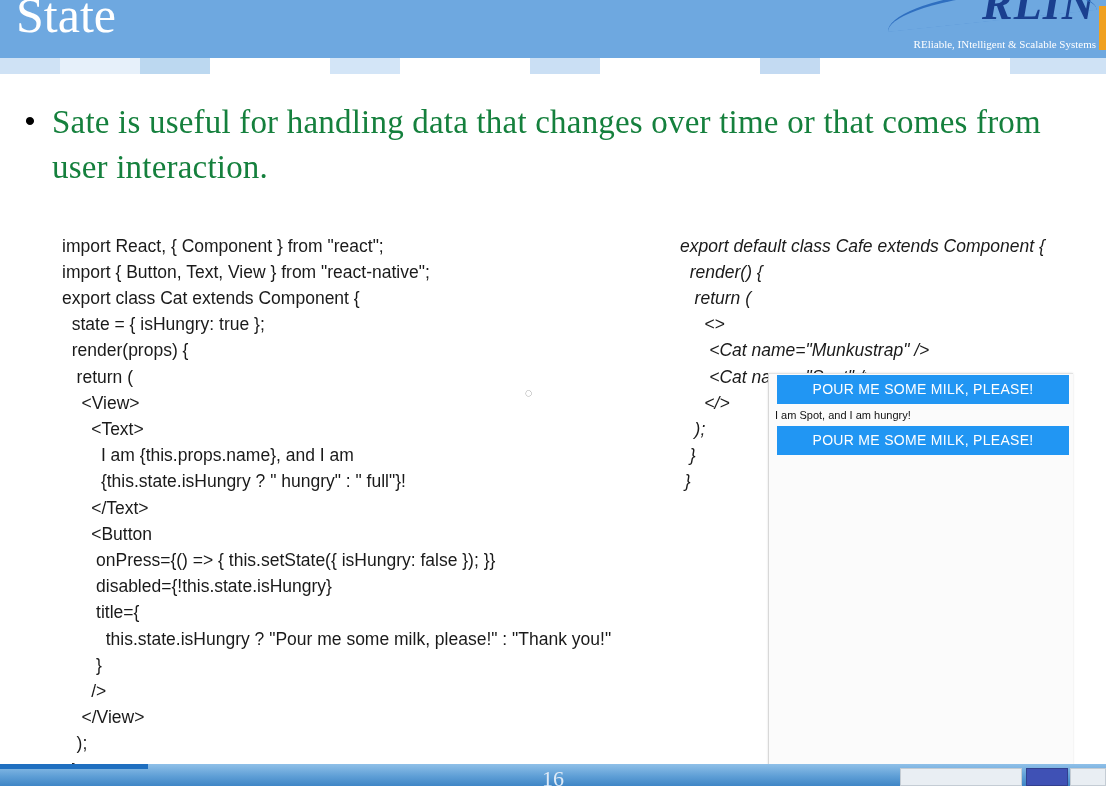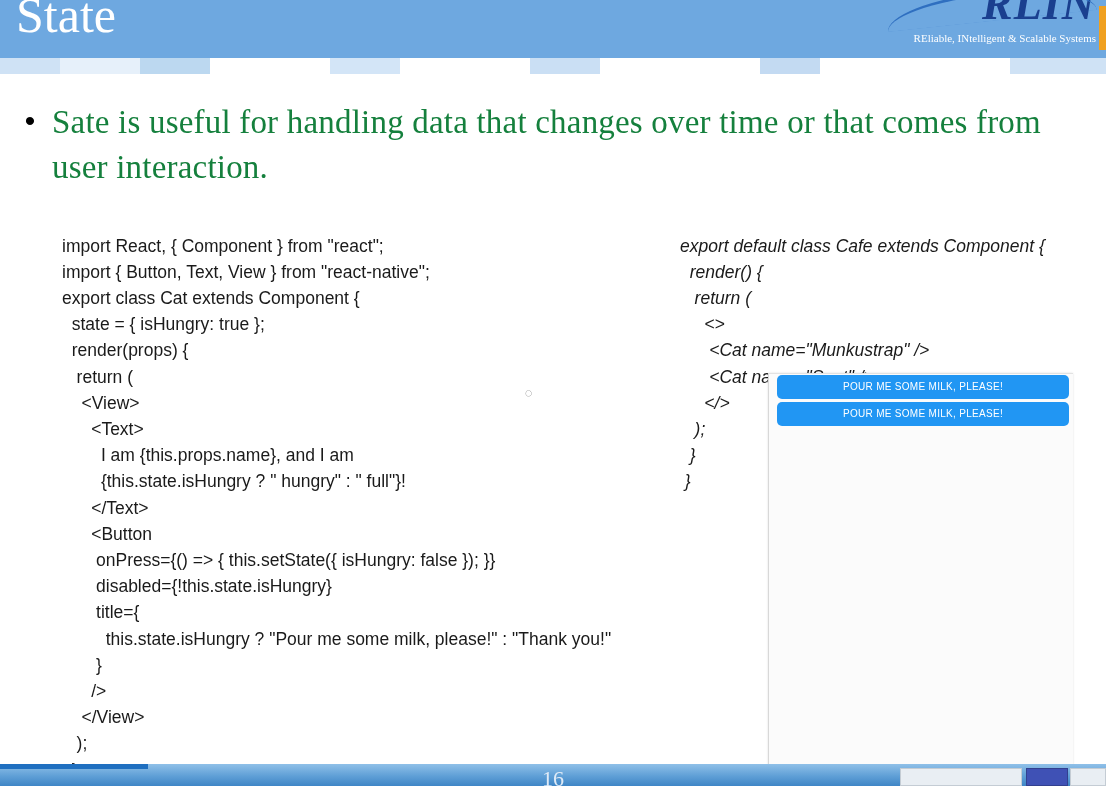--- a/index.html
+++ b/index.html
@@ -52,21 +52,21 @@
     line-height: 48px;
     white-space: nowrap;
     display: block;
   }
   .logo-sub {
     font-family: "Liberation Serif", serif;
     font-size: 11px;
     color: #ffffff;
     white-space: nowrap;
     display: block;
-    margin-top: 4px;
+    margin-top: 10px;
   }
   .logo-swoosh {
     position: absolute;
     right: 0;
     top: 12px;
     width: 210px;
     height: 26px;
     border-top: 3px solid #2f6fc0;
     border-radius: 50% / 100% 100% 0 0;
     transform: rotate(-6deg);
@@ -145,24 +145,24 @@
     font-size: 11px;
     color: #111;
     padding: 2px 4px 3px 6px;
     line-height: 13px;
   }
   .phone-btn {
     margin: 1px 4px 3px 8px;
     background: #2196f3;
     color: #ffffff;
     text-align: center;
-    font-size: 10px;
+    font-size: 14px;
     letter-spacing: 0.3px;
     padding: 6px 0 7px 0;
-    border-radius: 5px;
+    border-radius: 0;
   }
 
   
   .cursor-artifact {
     position: absolute;
     left: 525px;
     top: 385px;
     font-size: 13px;
     color: #777;
     font-family: "Liberation Serif", serif;
@@ -266,20 +266,21 @@
       &lt;Cat name="Spot" /&gt;
      &lt;/&gt;
    );
   }
  }</pre>
 
 <div class="cursor-artifact">◌</div>
 
 <div class="phone">
   <div class="phone-btn">POUR ME SOME MILK, PLEASE!</div>
+  <div class="phone-line">I am Spot, and I am hungry!</div>
   <div class="phone-btn">POUR ME SOME MILK, PLEASE!</div>
 </div>
 
 <div class="bottombar">
   <div class="bottombar-progress"></div>
   <div class="slide-number">16</div>
   <div class="taskbar-chip" style="left:900px;width:120px;"></div>
   <div class="taskbar-chip blue" style="left:1026px;width:40px;"></div>
   <div class="taskbar-chip" style="left:1070px;width:34px;"></div>
 </div>

